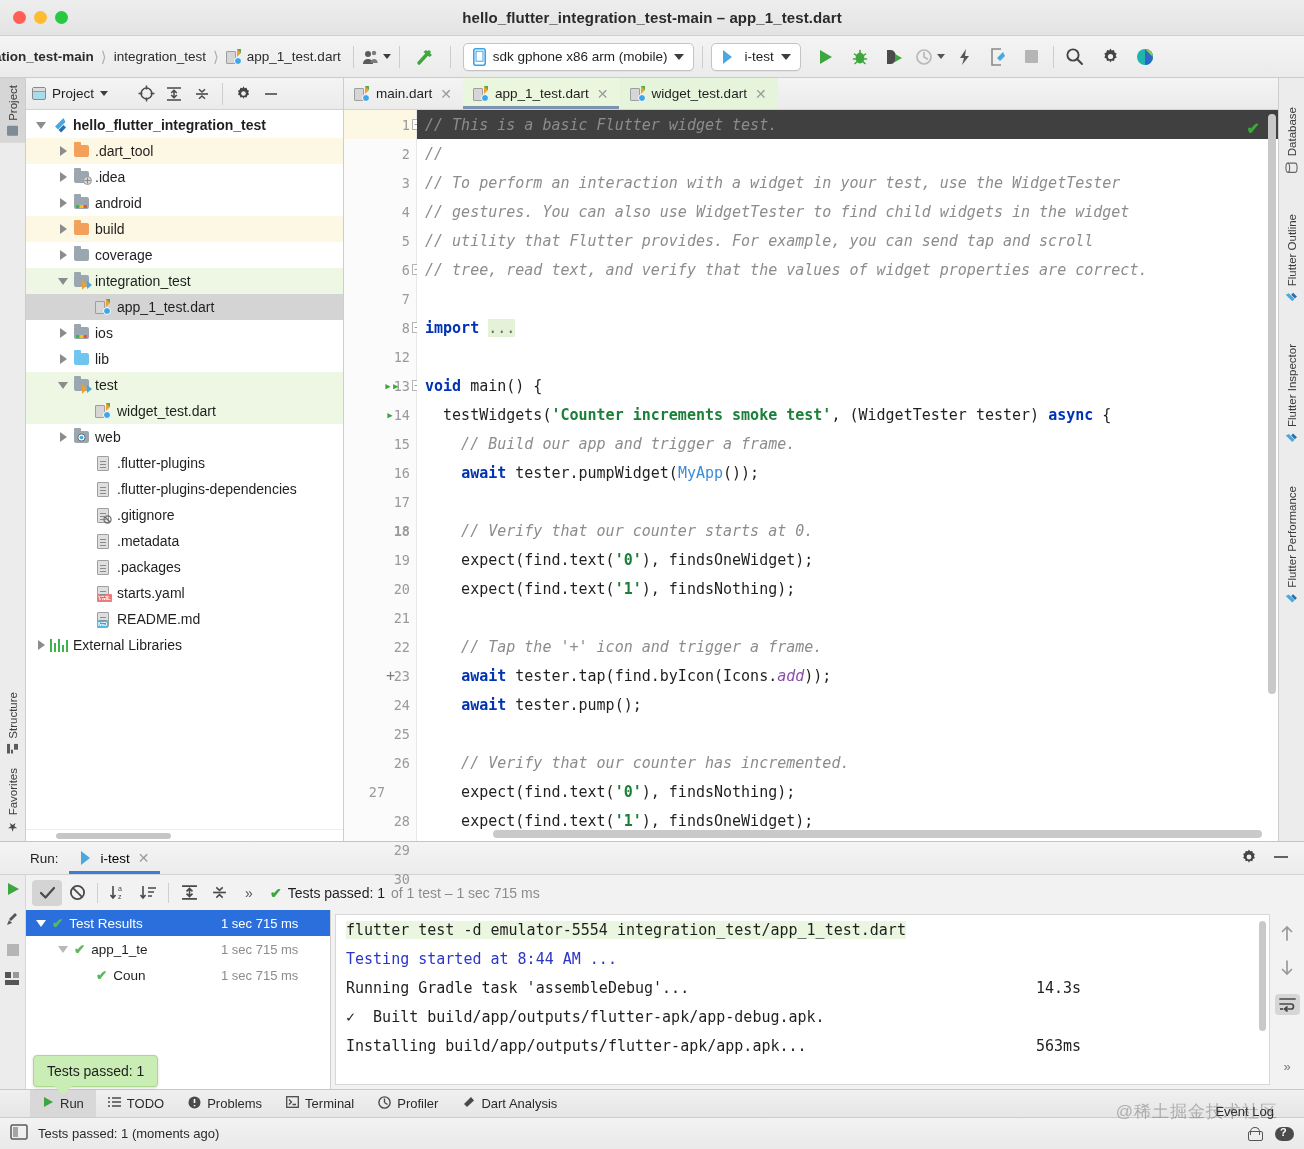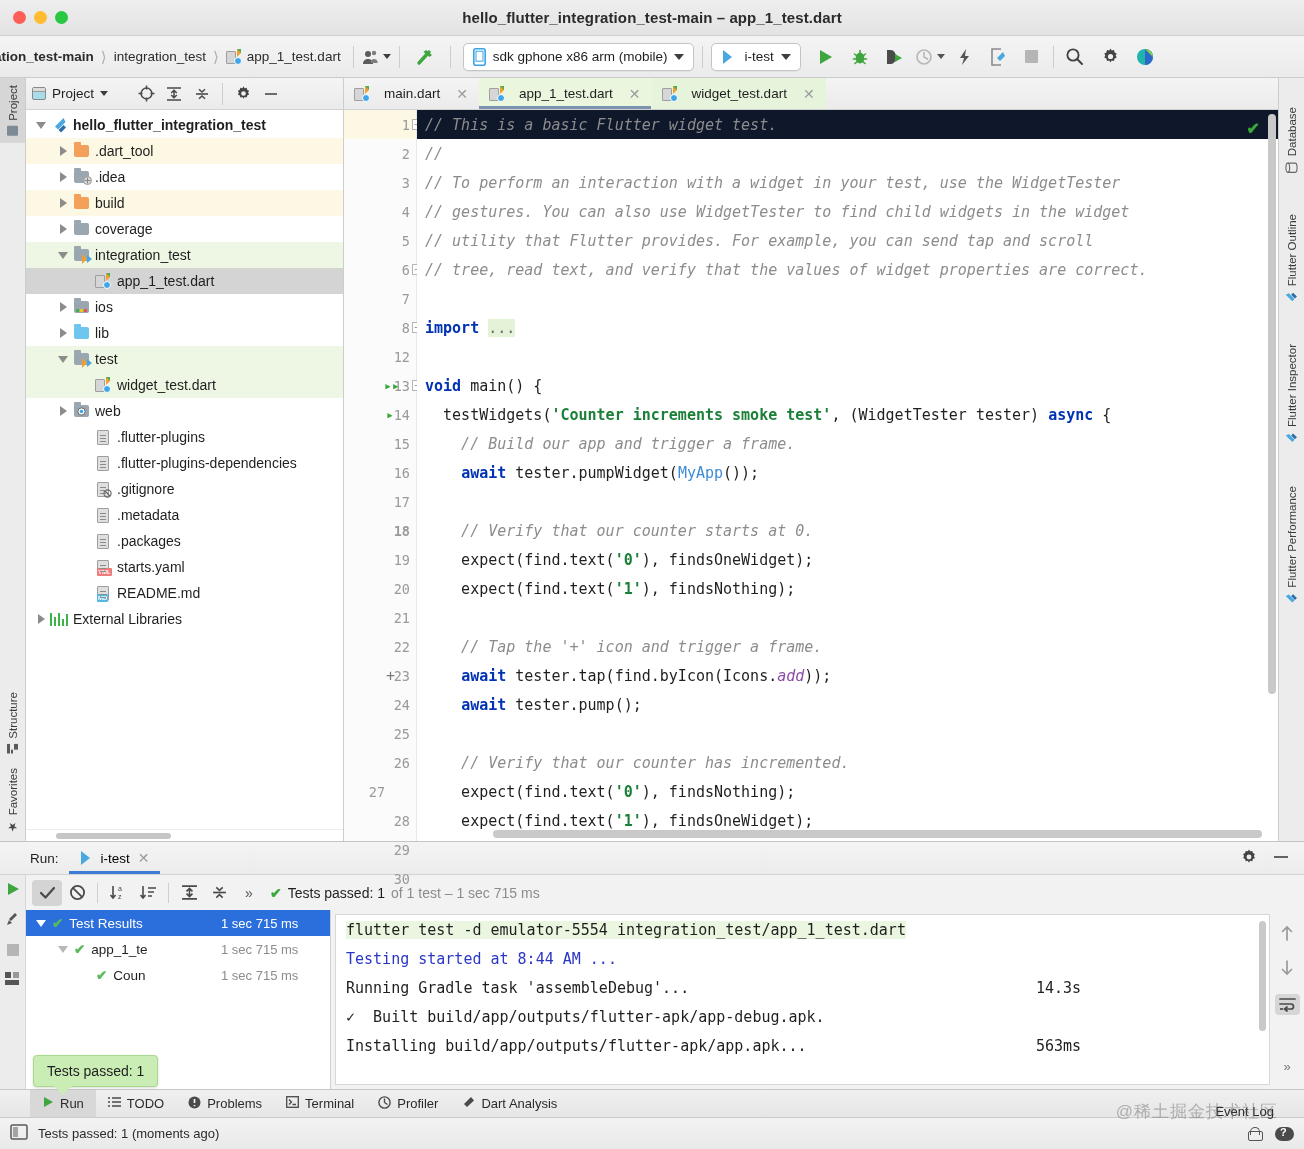--- a/index.html
+++ b/index.html
@@ -113,31 +113,31 @@
   .flutterlogo{ width:16px;height:16px;position:relative;}
   .flutterlogo:before{content:"";position:absolute;left:2px;top:1px;width:0;height:0;border-left:9px solid #4aa8e0;border-top:7px solid transparent;border-bottom:7px solid transparent;}
   .extlib{ display:flex; gap:1.5px; align-items:flex-end; height:14px;}
   .extlib s{display:block;width:2.5px;background:#3cb44a;}
   .scratch{width:15px;height:15px;border-radius:50%;background:#3ea6e8;position:relative;}
   .scratch:after{content:"";position:absolute;left:6px;top:3px;width:1.5px;height:5px;background:#fff;}
 
   
   .editorwrap{ flex:1 1 auto; display:flex; flex-direction:column; min-width:0; background:#fff;}
   .tabs{ height:32px;flex:0 0 32px; background:linear-gradient(#f4f4f4,#ebebeb); border-bottom:1px solid #d2d2d2; display:flex; align-items:stretch;}
-  .tab{ display:flex;align-items:center;gap:14px; padding:0 10px; font-size:13.5px; color:#1f1f1f; border-right:1px solid transparent; position:relative; white-space:nowrap;}
+  .tab{ display:flex;align-items:center;gap:6px; padding:0 10px; font-size:13.5px; color:#1f1f1f; border-right:1px solid transparent; position:relative; white-space:nowrap;}
   .tab.green{ background:#e7f4dc; }
   .tab.active{ background:#eaf6de; }
   .tab.active:after{ content:""; position:absolute;left:0;right:0;bottom:0;height:3px;background:#7b93ae; }
   .tabx{ color:#9b9b9b; font-size:14px; margin-left:2px;}
   .editor{ flex:1 1 auto; display:flex; min-height:0; position:relative; }
   .gutter{ width:73px; flex:0 0 73px; background:#fbfbfb; border-right:1px solid #e8e8e8; position:relative;}
   .gline{ height:29px; display:flex; align-items:center; justify-content:flex-end; padding-right:6px; font-family:"DejaVu Sans Mono", monospace; font-size:13.5px; color:#9a9a9a;}
   .code{ flex:1 1 auto; position:relative; overflow:hidden; background:#fff;}
   .cline{ height:29px; display:flex; align-items:center; font-family:"DejaVu Sans Mono", monospace; font-size:15px; color:#1f1f1f; white-space:pre; padding-left:8px;}
-  .cline.hl{ background:#0f172a; }
+  .cline.hl{ background:#404040; }
   .cmt{ color:#8c8c8c; font-style:italic;}
   .kw{ color:#0033b3; font-weight:bold;}
   .str{ color:#1a7f37; font-weight:bold;}
   .cls{ color:#3c8cd6;}
   .fld{ color:#8b4ca8; font-style:italic;}
   .vscroll{ position:absolute; right:2px; top:4px; width:8px; border-radius:4px; background:#c9c9c9;}
   .hscroll-ed{ position:absolute; left:76px; right:16px; bottom:3px; height:8px;}
   .hscroll-ed i{ display:block; height:8px; background:#c9c9c9; border-radius:4px; width:100%;}
   .check-ok{ position:absolute; right:18px; top:9px; color:#3aa83a; font-size:16px; font-weight:bold;}
 
@@ -420,20 +420,36 @@
             <span class="ico">
               <span class="fold" style="position:relative">
                 <svg style="position:absolute;right:-3px;bottom:-2px" width="9" height="9" viewBox="0 0 9 9">
                   <circle cx="4.5" cy="4.5" r="4" fill="#d8d8d8" stroke="#999"></circle>
                   <path d="M4.5 1.5v6M1.5 4.5h6" stroke="#888"></path>
                 </svg>
               </span>
             </span>
             <span style="">.idea</span>
           </div>
+          <div class="row">
+            <span style="width:28px;flex:0 0 28px"></span>
+            <span class="arrow">
+              <i class="tri"></i>
+            </span>
+            <span class="ico">
+              <span class="fold">
+                <span class="dot3">
+                  <s></s>
+                  <s></s>
+                  <s></s>
+                </span>
+              </span>
+            </span>
+            <span style="">android</span>
+          </div>
           <div class="row hl-yellow">
             <span style="width:28px;flex:0 0 28px"></span>
             <span class="arrow">
               <i class="tri"></i>
             </span>
             <span class="ico">
               <span class="fold orange"></span>
             </span>
             <span style="">build</span>
           </div>

